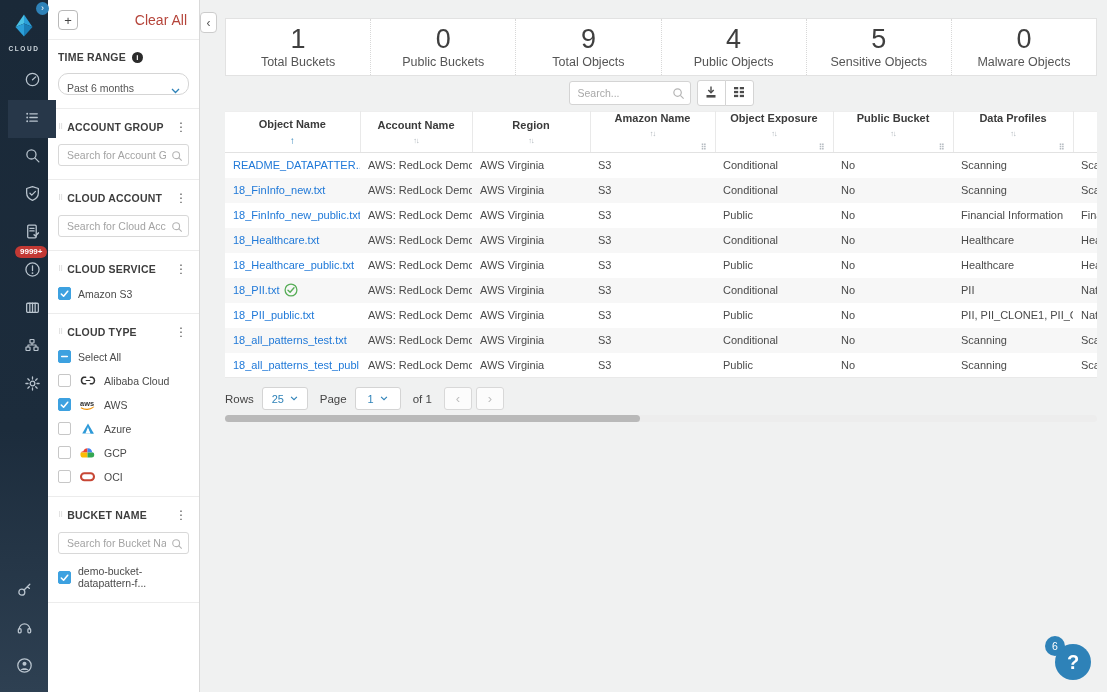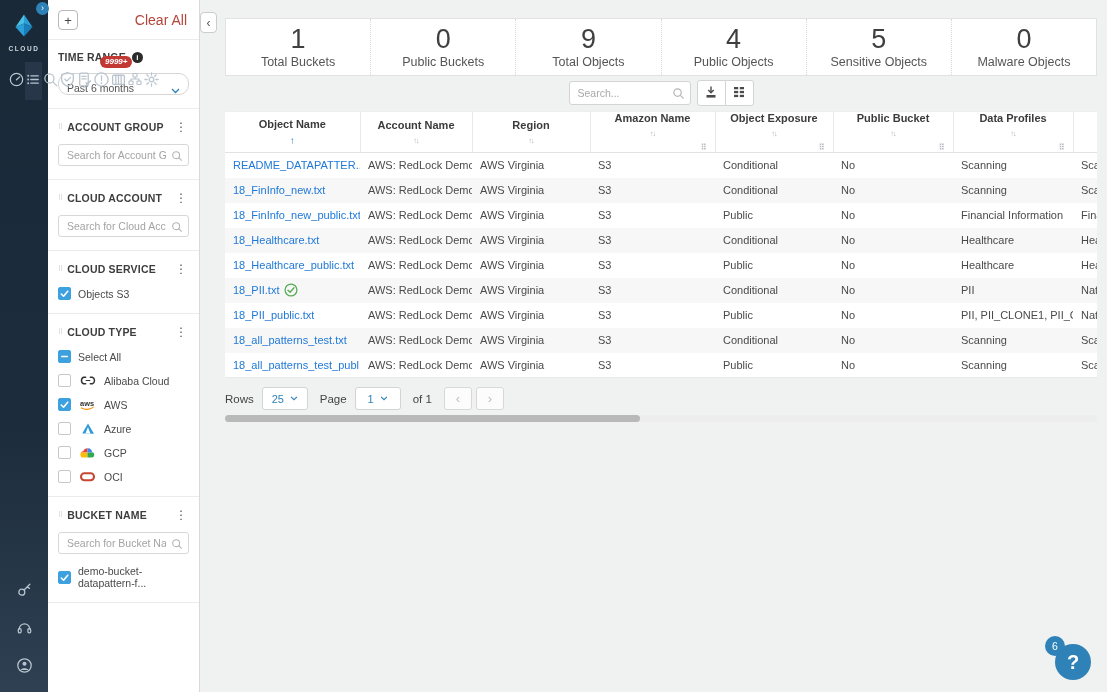--- a/index.html
+++ b/index.html
@@ -7,21 +7,21 @@
   .app { display:flex; width:1107px; height:692px; overflow:hidden; background:#f0f1f1; }
 
   
   .sidebar { width:48px; flex-shrink:0; position:relative;
     background:linear-gradient(180deg,#1a2938 0%,#1c2c3c 62%,#2e4052 100%);
     display:flex; flex-direction:column; align-items:center; color:#b9c4ce; }
   .logo-wrap { margin-top:13px; display:flex; flex-direction:column; align-items:center; }
   .logo-text { font-size:6.5px; letter-spacing:1.6px; color:#cfd8de; margin-top:3px; font-weight:bold; }
   .expand-toggle { position:absolute; top:2px; left:36px; width:13px; height:13px; border-radius:50%;
     background:#2e82b8; color:#fff; font-size:9px; line-height:12px; text-align:center; z-index:5; cursor:pointer; }
-  .nav-top { margin-top:10px; display:flex; flex-direction:row; width:32px;font-style:italic; }
+  .nav-top { margin-top:10px; display:flex; flex-direction:column; width:32px; }
   .nav-bottom { margin-top:auto; margin-bottom:6px; display:flex; flex-direction:column; width:48px; }
   .nav-item { position:relative; width:48px; height:38px; display:flex; align-items:center; justify-content:center; cursor:pointer; }
   .nav-item.selected { background:#273749; }
   .nav-badge { position:absolute; top:-6px; left:7px; background:#c23934; color:#fff; font-size:8px; font-weight:bold;
     border-radius:7px; padding:1.5px 5px; line-height:1.1; }
 
   
   .filter-panel { width:152px; flex-shrink:0; background:#fff; border-right:1px solid #d9d9d9; overflow:hidden;
     display:flex; flex-direction:column; }
   .fp-top { display:flex; justify-content:space-between; align-items:center; padding:10px 12px 9px 10px; border-bottom:1px solid #ececec; }
@@ -261,21 +261,21 @@
         <span class="fp-title">CLOUD SERVICE</span>
         <span class="fp-kebab">⋮</span>
       </div>
       <div id="cloud-service-options">
           <div class="opt-row">
             <span class="cb on">
               <svg width="11" height="11" viewBox="0 0 12 12">
                 <polyline points="2.5,6.5 5,9 9.5,3.5" fill="none" stroke="#fff" stroke-width="1.7" stroke-linecap="round" stroke-linejoin="round"></polyline>
               </svg>
             </span>
-            <span>Objects S3</span>
+            <span>Amazon S3</span>
           </div>
         </div>
     </div>
 
     <div class="fp-section">
       <div class="fp-head">
         <span class="fp-drag">⠿</span>
         <span class="fp-title">CLOUD TYPE</span>
         <span class="fp-kebab">⋮</span>
       </div>

